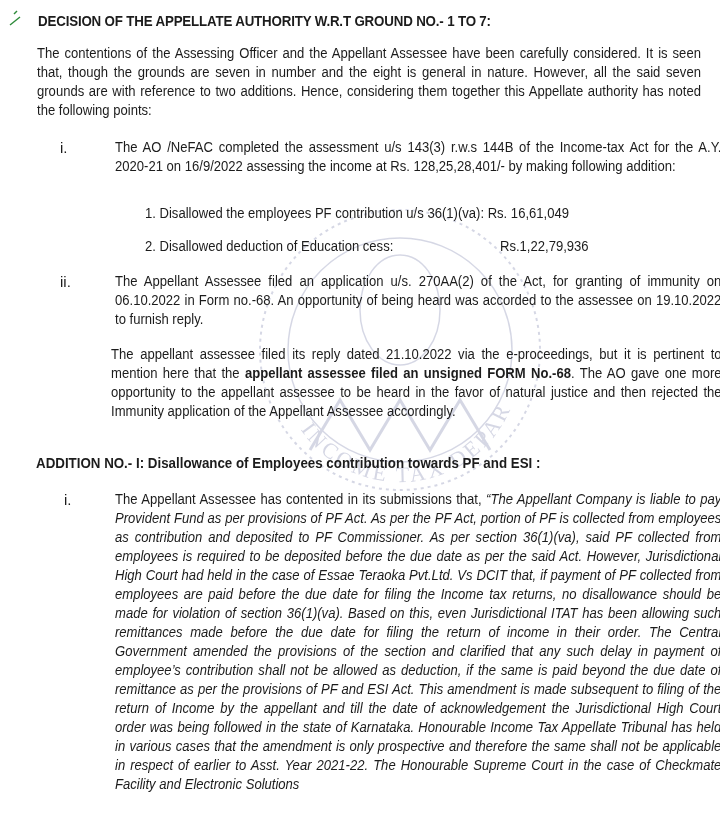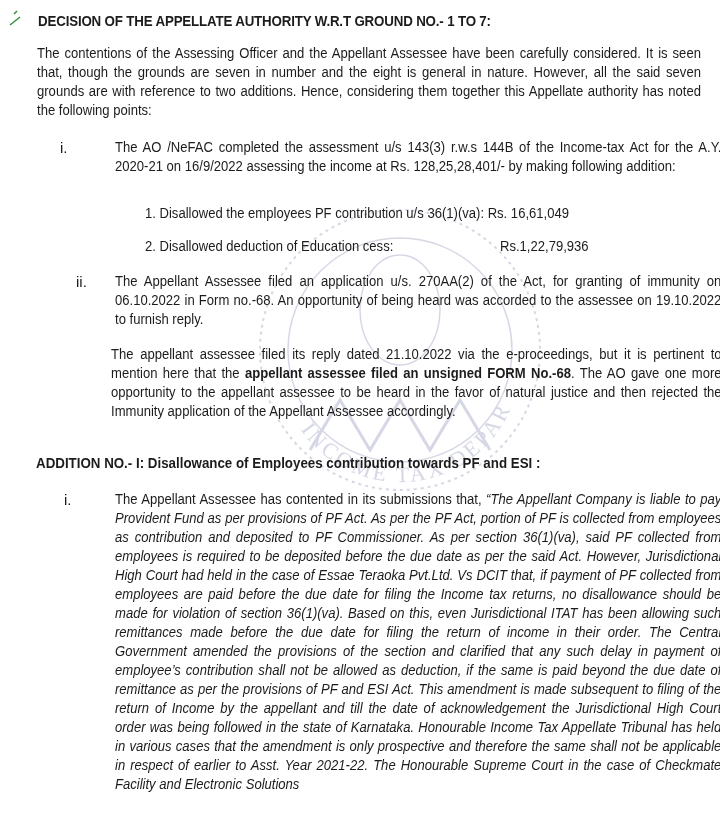--- a/index.html
+++ b/index.html
@@ -27,21 +27,21 @@
     }
     .narrow { transform: scaleX(0.86); transform-origin: left top; }
     .p-intro { left: 37px; top: 43px; width: 772px; }
     .num { position: absolute; font-size: 15px; }
     .n1 { left: 60px; top: 139px; }
     .p1 { left: 115px; top: 137px; width: 705px; }
     .sub { position: absolute; font-size: 15.2px; white-space: nowrap; }
     .s1 { left: 145px; top: 204px; }
     .s2 { left: 145px; top: 237px; }
     .s2v { left: 500px; top: 237px; }
-    .n2 { left: 76px; top: 273px; text-align: right; }
+    .n2 { left: 60px; top: 273px; text-align: right; }
     .p2 { left: 115px; top: 271px; width: 705px; }
     .p3 { left: 111px; top: 344px; width: 710px; }
     .heading2 {
       position: absolute; left: 36px; top: 454px;
       font-size: 15.5px; font-weight: bold;
       transform: scaleX(0.86); transform-origin: left center; white-space: nowrap;
     }
     .n3 { left: 64px; top: 491px; }
     .p4 { left: 115px; top: 489px; width: 705px; }
     .it { font-style: italic; }

